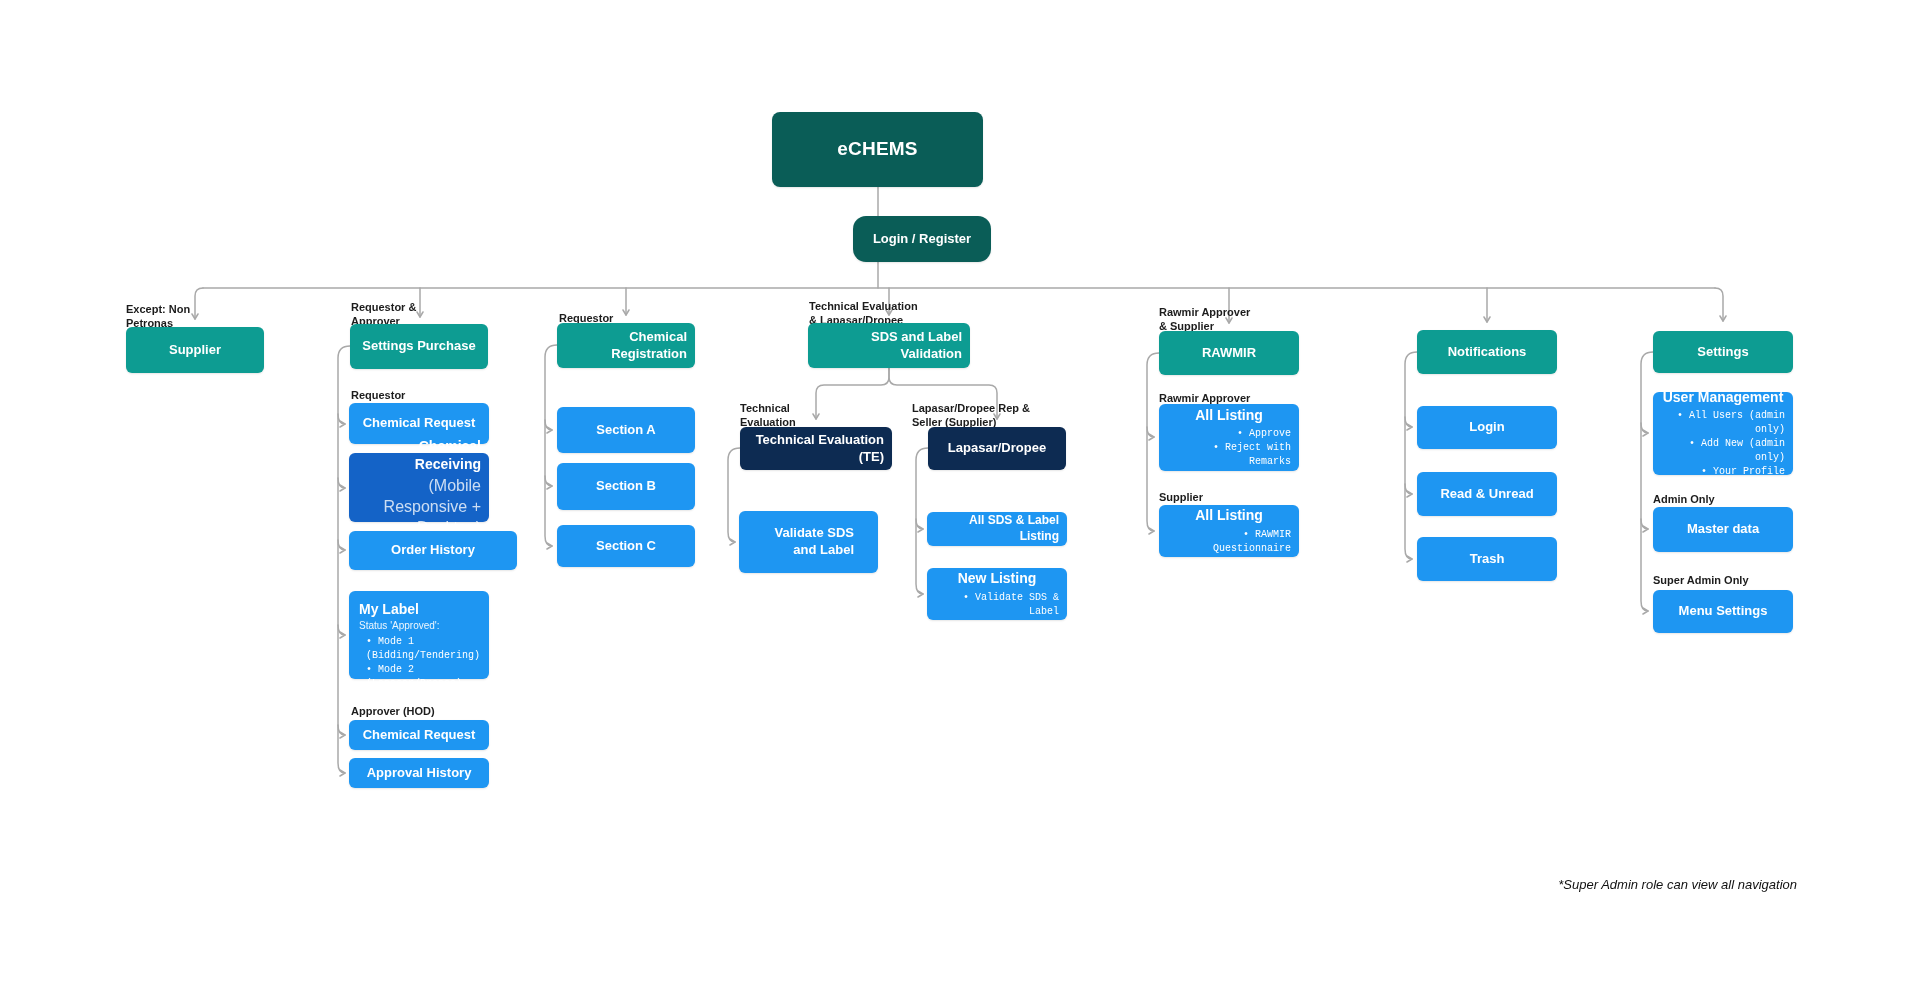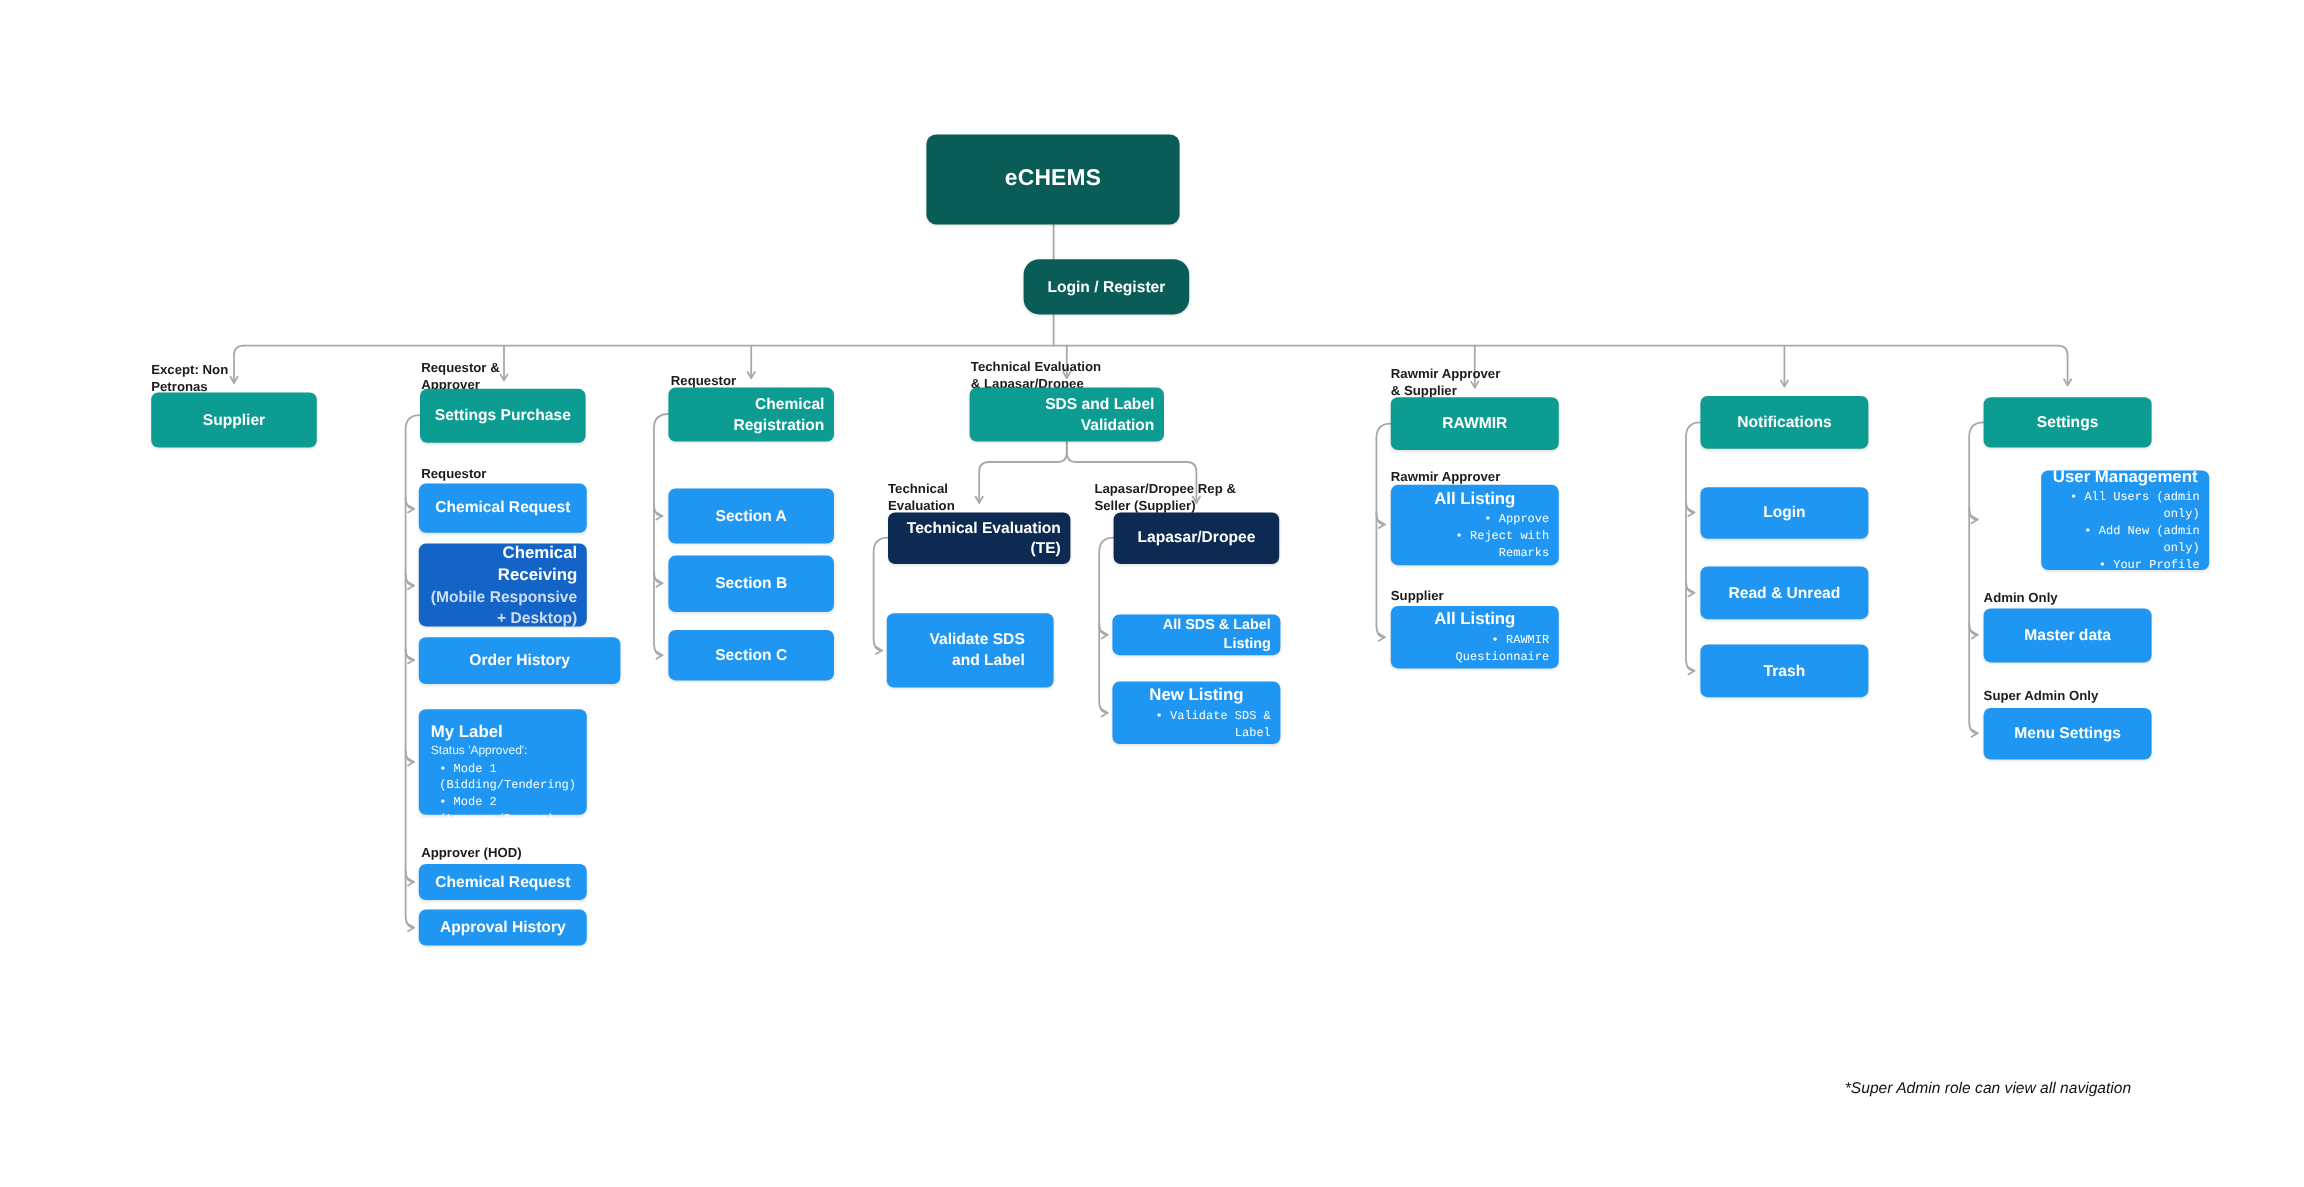--- a/index.html
+++ b/index.html
@@ -16,21 +16,21 @@
     align-items:center;justify-content:center;text-align:right;
     font-size:13px;font-weight:600;line-height:1.3;padding:4px 8px;
     box-shadow:0 1px 2px rgba(0,0,0,.10);
   }
   .teal{background:var(--teal);}
   .teal-dark{background:var(--teal-dark);}
   .blue{background:var(--blue);}
   .blue-dark{background:var(--blue-dark);}
   .navy{background:var(--navy);}
   .root-title{font-size:19px;font-weight:700;letter-spacing:.2px;border-radius:8px;}
-  .node .sub{font-size:13px;font-weight:700;color:rgba(255,255,255,.78);margin-top:3px;line-height:1.3;}
+  .node .sub{font-size:16px;font-weight:400;color:rgba(255,255,255,.78);margin-top:3px;line-height:1.3;}
   .node .box-title{font-size:14px;font-weight:600;}
   .bullets{margin-top:3px;}
   .bullet{font-size:10px;font-weight:400;line-height:1.4;color:#fff;font-family:Liberation Mono, monospace;}
   .bullet::before{content:"\2022\00a0";}
   .align-left{align-items:flex-start;text-align:left;justify-content:flex-start;padding:9px 10px;}
   .align-left .box-title{font-size:14px;}
   .align-left .sub2{font-size:10px;font-weight:400;color:rgba(255,255,255,.92);margin-top:1px;}
   .align-left .bullets{padding-left:7px;}
   .align-left .bullet{text-align:left;}
   .role-label{position:absolute;font-size:11px;font-weight:700;color:var(--label);line-height:1.3;}
@@ -159,28 +159,28 @@
       <div class="bullet">RAWMIR Questionnaire</div>
     </div>
   </div>
 
   <div class="node teal" style="left:1417px;top:330px;width:140px;height:44px;">Notifications</div>
   <div class="node blue" style="left:1417px;top:406px;width:140px;height:43px;">Login</div>
   <div class="node blue" style="left:1417px;top:472px;width:140px;height:44px;">Read &amp; Unread</div>
   <div class="node blue" style="left:1417px;top:537px;width:140px;height:44px;">Trash</div>
 
   <div class="node teal" style="left:1653px;top:331px;width:140px;height:42px;">Settings</div>
-  <div class="node blue" style="left:1653px;top:392px;width:140px;height:83px;margin-left:48px;">
+  <div class="node blue" style="left:1653px;top:392px;width:140px;height:83px;">
     <span class="box-title">User Management</span>
     <div class="bullets">
       <div class="bullet">All Users (admin only)</div>
       <div class="bullet">Add New (admin only)</div>
       <div class="bullet">Your Profile</div>
     </div>
   </div>
   <div class="role-label" style="left:1653px;top:492px;">Admin Only</div>
   <div class="node blue" style="left:1653px;top:507px;width:140px;height:45px;">Master data</div>
   <div class="role-label" style="left:1653px;top:573px;">Super Admin Only</div>
   <div class="node blue" style="left:1653px;top:590px;width:140px;height:43px;">Menu Settings</div>
 
-  <div class="footnote" style="right:144px;top:877px;margin-top:22px;">*Super Admin role can view all navigation</div>
+  <div class="footnote" style="right:123px;top:877px;">*Super Admin role can view all navigation</div>
 
 </div>
 
 </body></html>

